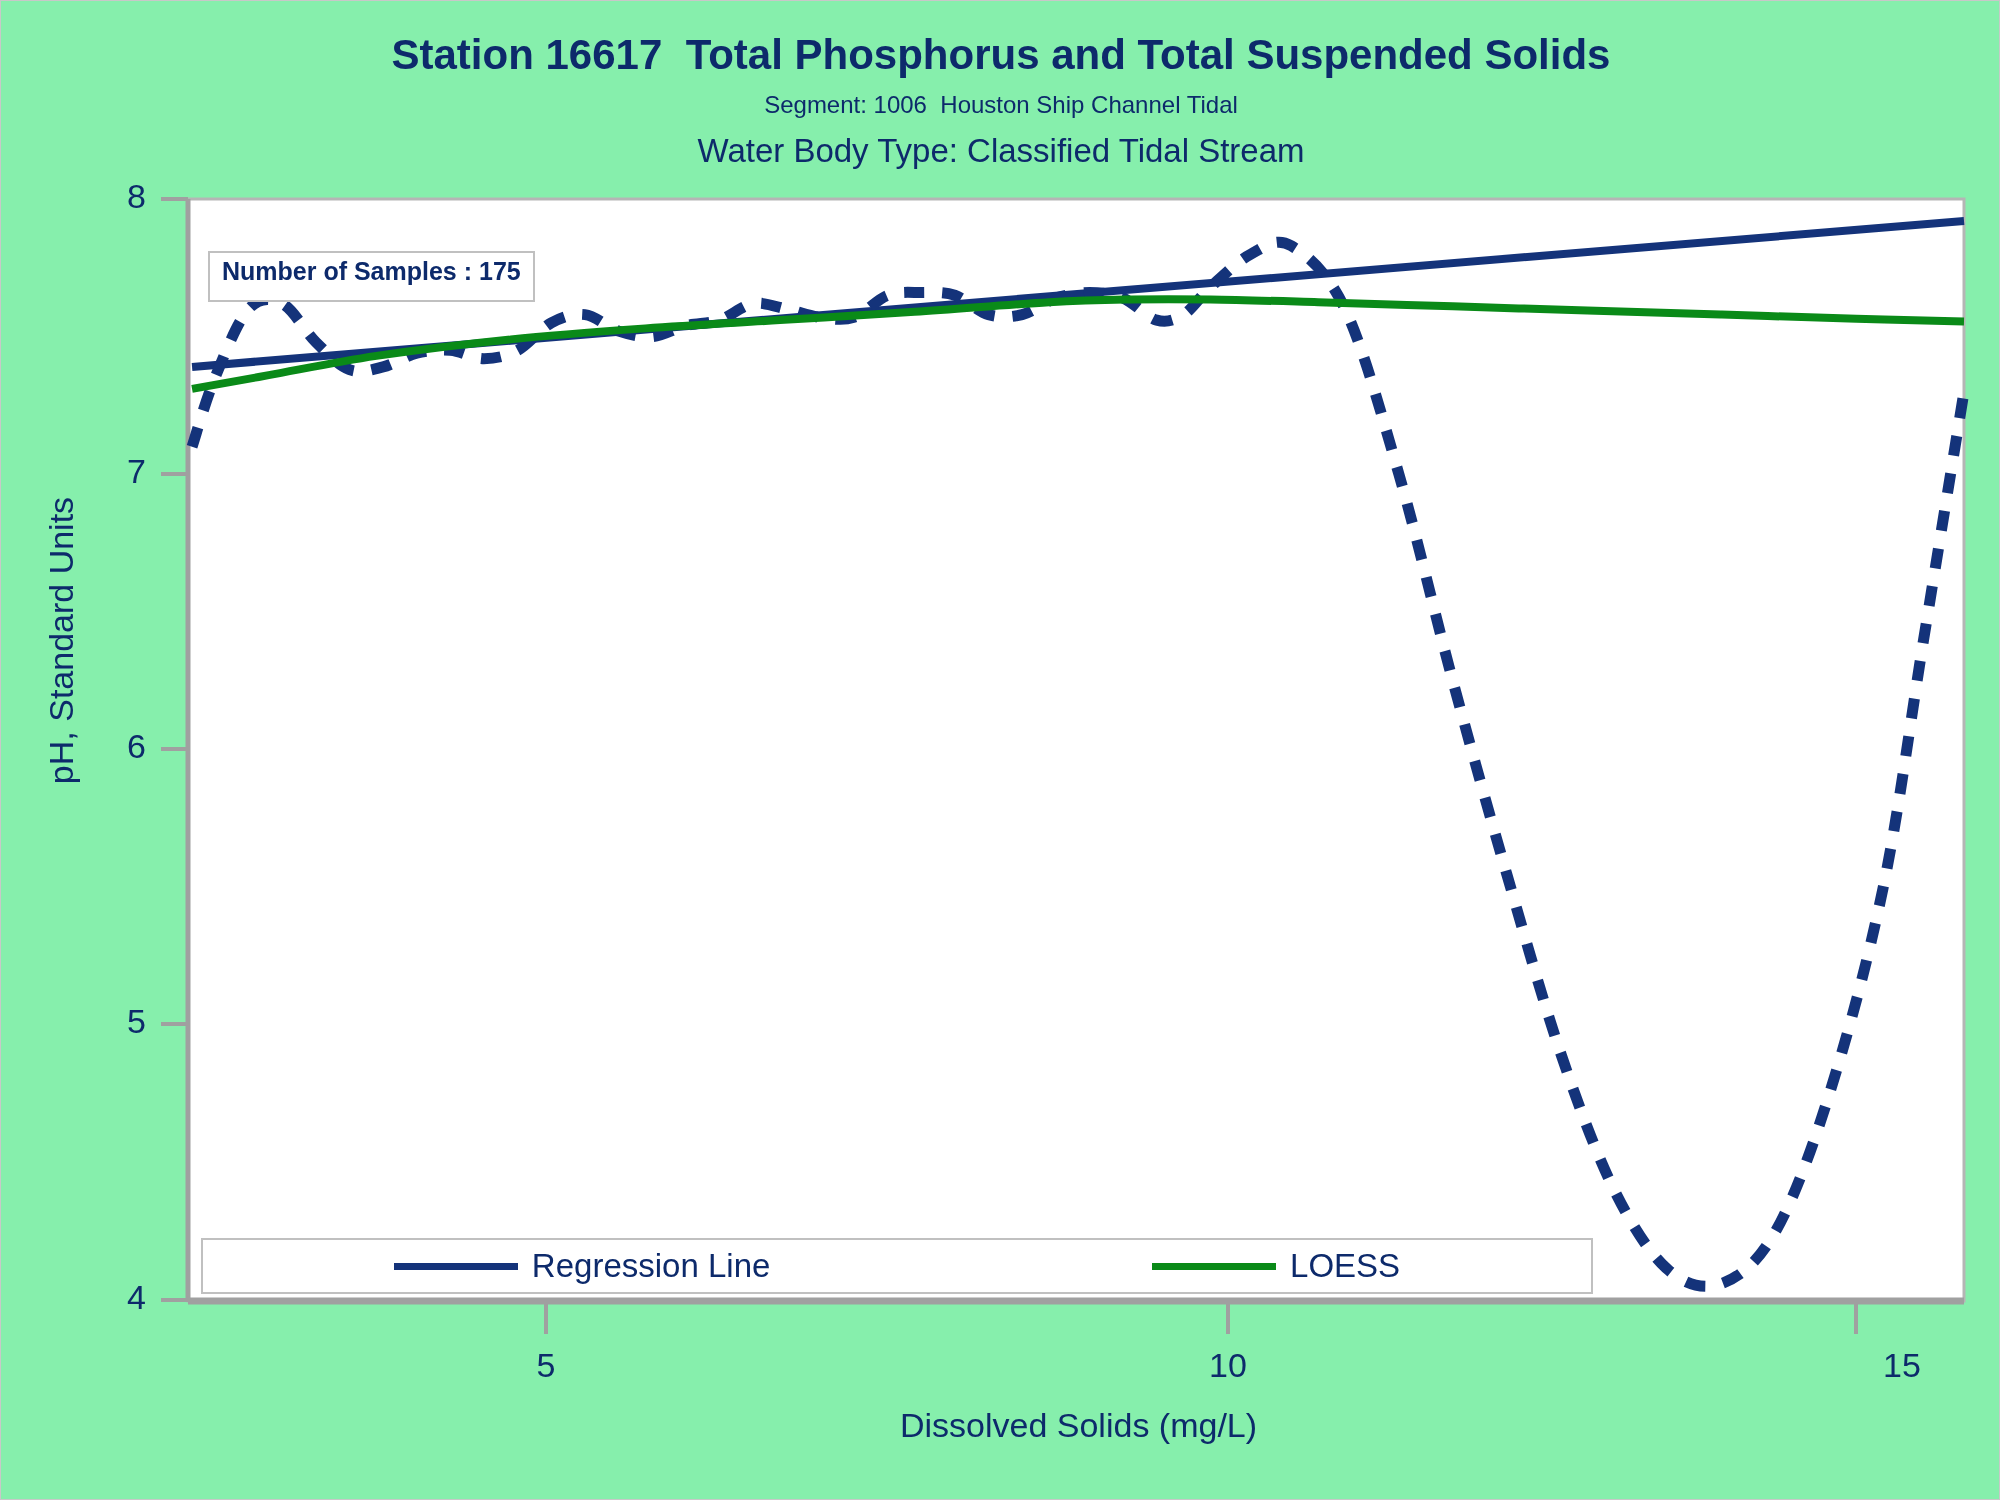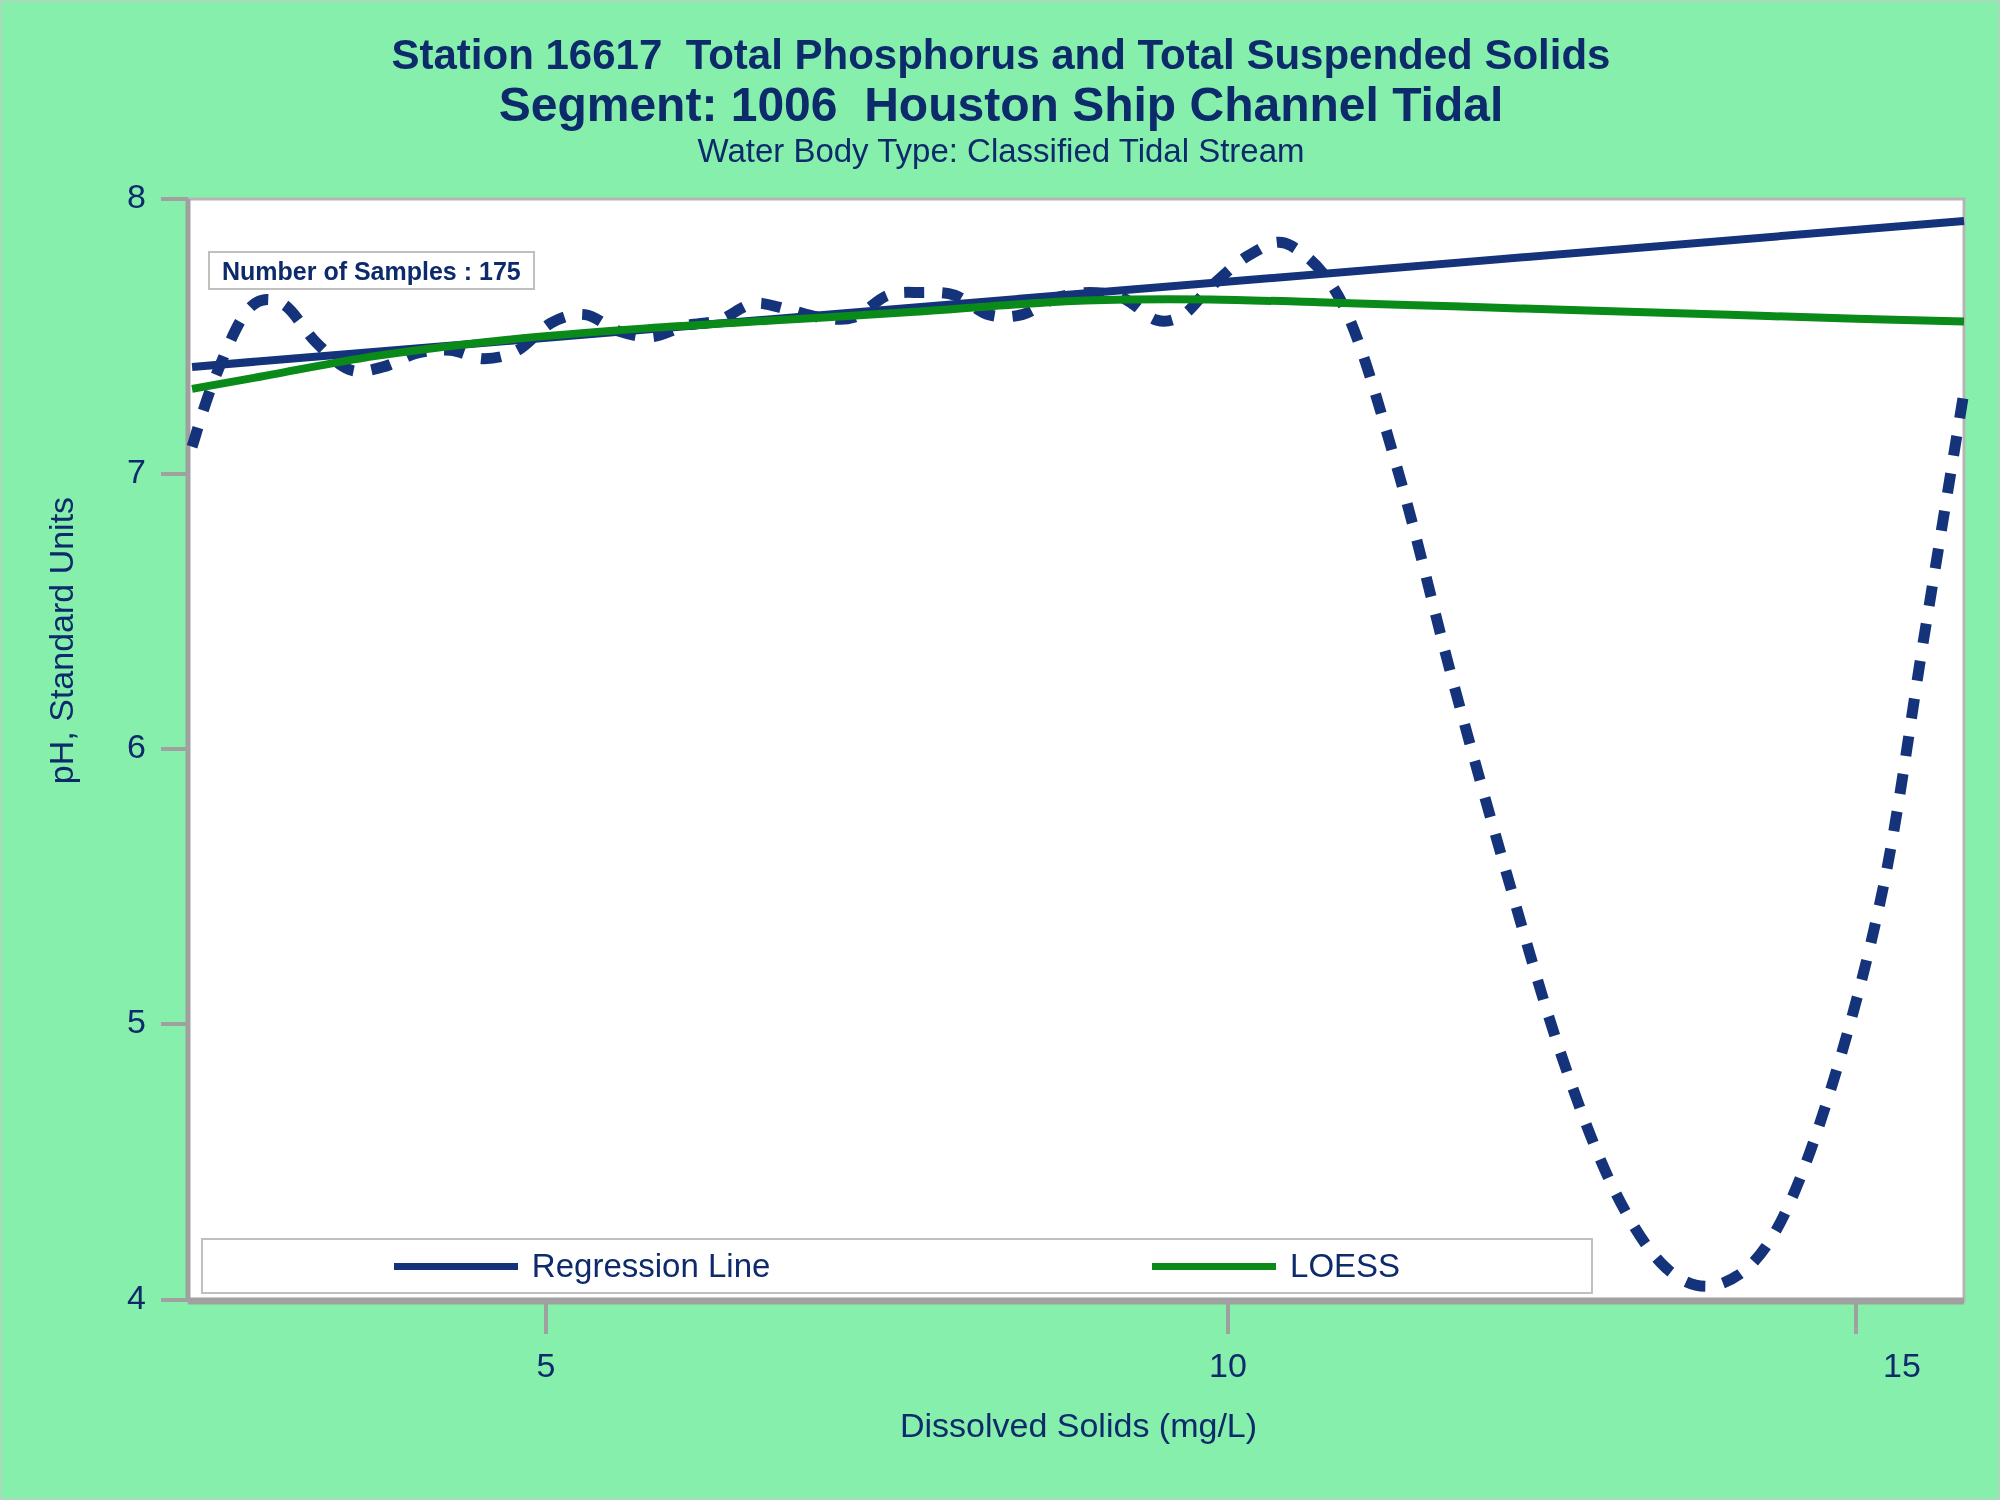--- a/index.html
+++ b/index.html
@@ -30,22 +30,22 @@
     color: #0d2a6b;
   }
   .title-1 {
     font-size: 42px;
     font-weight: bold;
     line-height: 52px;
     letter-spacing: 0px;
     white-space: pre;
   }
   .title-2 {
-    font-size: 48px;
-    font-weight: bold;
+    font-size: 24px;
+    font-weight: normal;
     line-height: 47px;
     white-space: pre;
   }
   .title-3 {
     font-size: 33px;
     font-weight: normal;
     line-height: 45px;
     white-space: pre;
   }
   #chart-area {
@@ -89,21 +89,21 @@
   .xtick {
     text-align: center;
     width: 90px;
   }
   .samples-box {
     position: absolute;
     left: 207px;
     top: 250px;
     background: #ffffff;
     border: 2px solid #c0c0c0;
-    padding: 4px 12px 2px 12px;
+    padding: 4px 12px 14px 12px;
     color: #0d2a6b;
     font-size: 25px;
     font-weight: bold;
     white-space: pre;
   }
   .legend-box {
     position: absolute;
     left: 200px;
     top: 1237px;
     width: 1392px;

